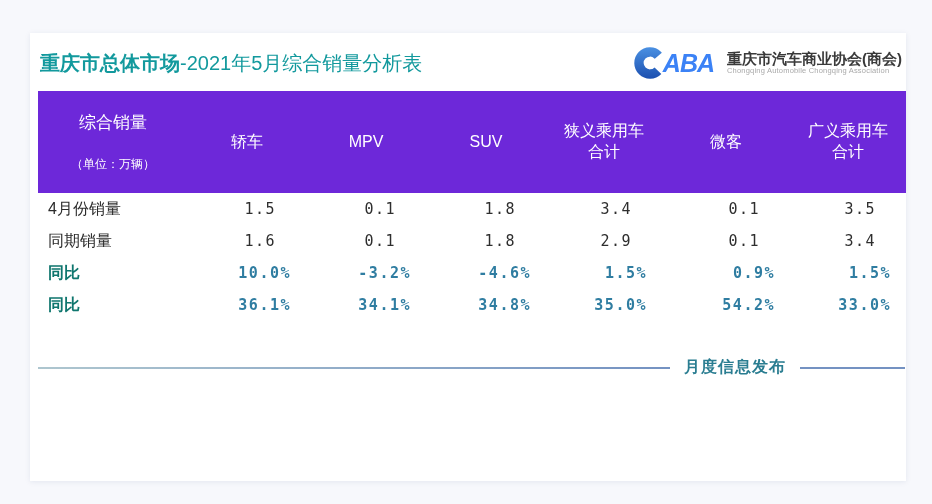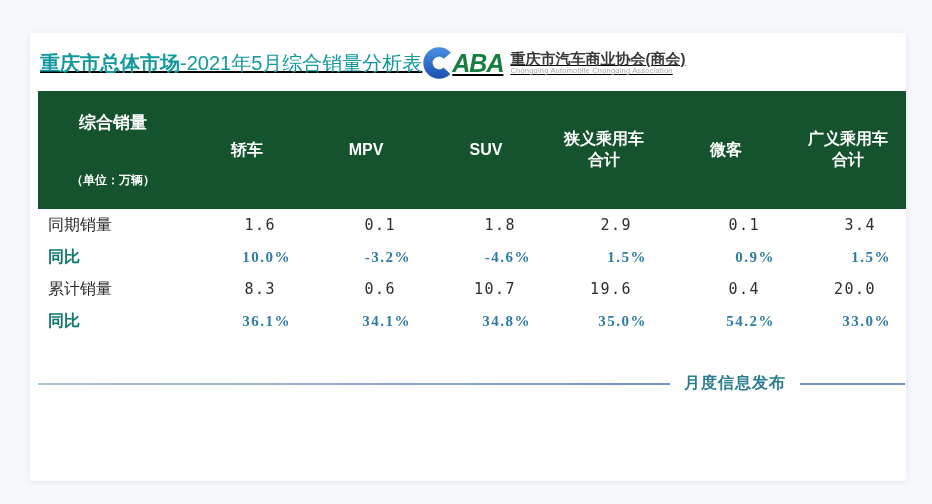--- a/index.html
+++ b/index.html
@@ -10,57 +10,57 @@
     position:relative; overflow:hidden;
   }
   .card {
     position:absolute; left:30px; top:33px;
     width:876px; height:448px;
     background:#ffffff;
     box-shadow:0 1px 5px rgba(110,125,160,0.14);
   }
   
   .header-row {
-    display:flex; justify-content:flex-start; align-items:center;
-    height:56px; padding:2px 2px 0 10px;text-decoration:underline;
+    display:flex; justify-content:space-between; align-items:center;
+    height:56px; padding:2px 2px 0 10px;
   }
   .title { font-size:20px; color:#12999d; white-space:nowrap; }
   .t-bold { font-weight:bold; }
   .t-rest { font-weight:normal; }
   .logo { display:flex; align-items:center; padding-right:2px; }
   .logo-mark { display:flex; align-items:center; }
   .logo-letters {
     font-size:25px; font-weight:bold; font-style:italic;
-    color:#15803d; letter-spacing:-1px; margin-left:-4px;
+    color:#3b82f6; letter-spacing:-1px; margin-left:-4px;
   }
-  .logo-text { line-height:1.15; margin-left:7px; }
+  .logo-text { line-height:1.15; margin-left:13px; }
   .logo-cn { font-size:15px; font-weight:bold; color:#3a3a3a; white-space:nowrap; }
   .logo-en { font-size:7.5px; color:#a9a9a9; letter-spacing:0.2px; white-space:nowrap; }
   
   table { border-collapse:collapse; margin-left:8px; width:868px; table-layout:fixed; }
   thead th {
-    background:#14532d; color:#ffffff; font-weight:bold;
+    background:#6d28d9; color:#ffffff; font-weight:normal;
     height:57px; vertical-align:middle; text-align:center;
     white-space:pre-line; font-size:16px; line-height:1.3; padding:0;
   }
   thead th.corner .l1 { font-size:17px; }
-  thead th.corner .l2 { font-size:12px; margin-top:18px; }
+  thead th.corner .l2 { font-size:12px; margin-top:2px; }
   tbody tr { height:32px; }
   tbody th {
     text-align:left; padding-left:10px; font-size:16px;
     font-weight:normal; color:#2b2b2b; white-space:nowrap;
   }
   tbody td {
     font-family:"DejaVu Sans Mono", monospace;
     font-size:15px; color:#2e2e2e;
     text-align:right; padding-right:30px; letter-spacing:1.5px;
     white-space:nowrap;
   }
   tr.ratio th { color:#0f766e; font-weight:bold; }
-  tr.ratio td { color:#2f7da1; font-weight:bold; padding-right:15px;font-family:Liberation Serif, serif; }
+  tr.ratio td { color:#2f7da1; font-weight:bold; padding-right:15px; }
   
   .footer { display:flex; align-items:center; margin:36px 1px 0 8px; }
   .line-long { flex:1; height:2px; background:linear-gradient(90deg,#aec6cf,#7492c2); margin-right:14px; }
   .footer-text { font-size:16px; font-weight:bold; color:#2a7d91; letter-spacing:1px; white-space:nowrap; }
   .line-short { width:105px; height:2px; background:#7492c2; margin-left:14px; }
 </style>
 </head>
 <body>
 
 <div class="card">
@@ -112,45 +112,45 @@
         <th>SUV</th>
         <th>狭义乘用车
 合计</th>
         <th>微客</th>
         <th>广义乘用车
 合计</th>
       </tr>
     </thead>
     <tbody>
       <tr>
+        <th>4月份销量</th>
+        <td>1.5</td>
+        <td>0.1</td>
+        <td>1.8</td>
+        <td>3.4</td>
+        <td>0.1</td>
+        <td>3.5</td>
+      </tr>
+      <tr>
         <th>同期销量</th>
         <td>1.6</td>
         <td>0.1</td>
         <td>1.8</td>
         <td>2.9</td>
         <td>0.1</td>
         <td>3.4</td>
       </tr>
       <tr class="ratio">
         <th>同比</th>
         <td>10.0%</td>
         <td>-3.2%</td>
         <td>-4.6%</td>
         <td>1.5%</td>
         <td>0.9%</td>
         <td>1.5%</td>
-      </tr>
-      <tr>
-        <th>累计销量</th>
-        <td>8.3</td>
-        <td>0.6</td>
-        <td>10.7</td>
-        <td>19.6</td>
-        <td>0.4</td>
-        <td>20.0</td>
       </tr>
       <tr class="ratio">
         <th>同比</th>
         <td>36.1%</td>
         <td>34.1%</td>
         <td>34.8%</td>
         <td>35.0%</td>
         <td>54.2%</td>
         <td>33.0%</td>
       </tr>

